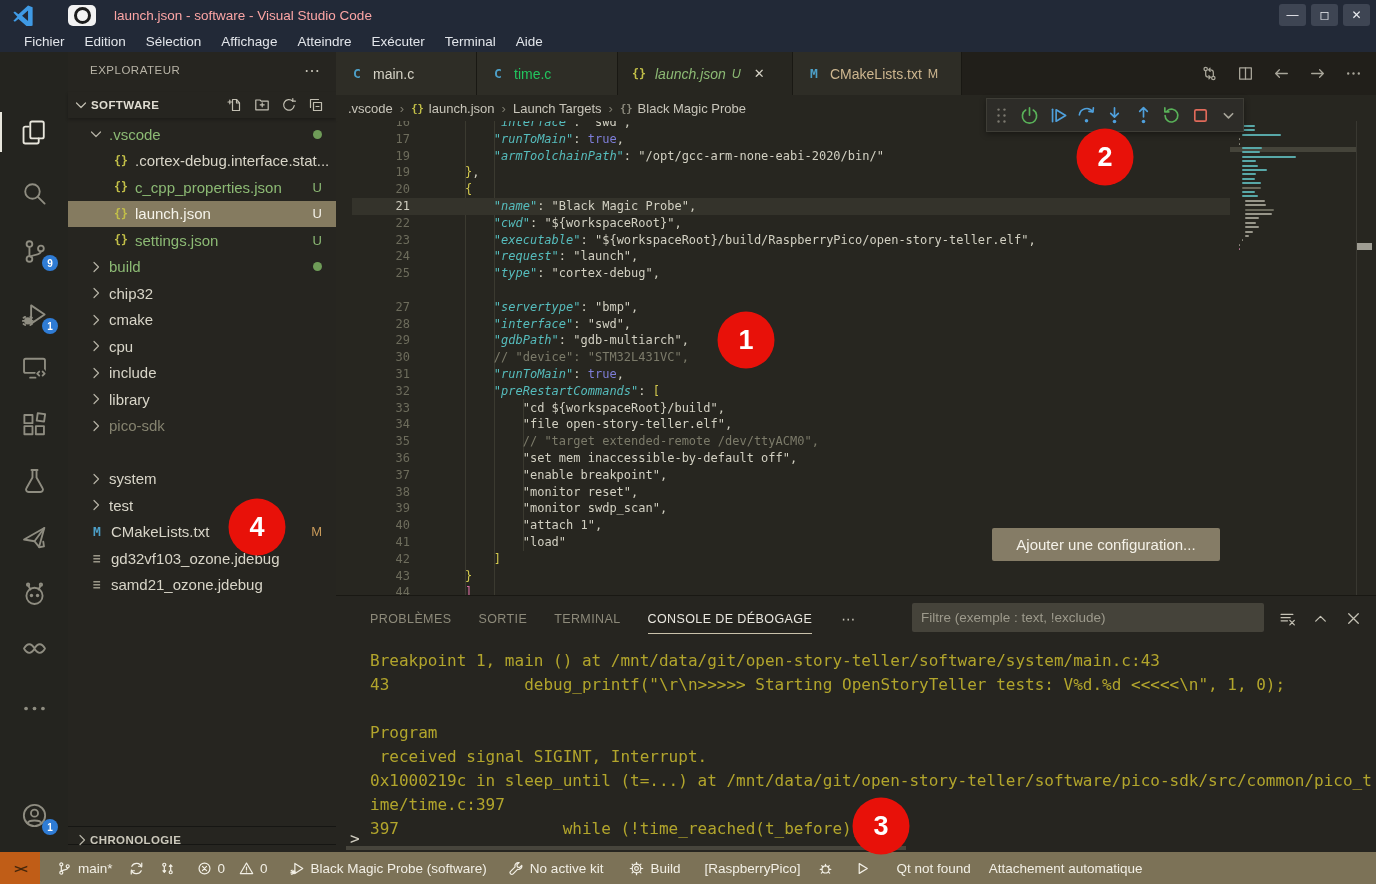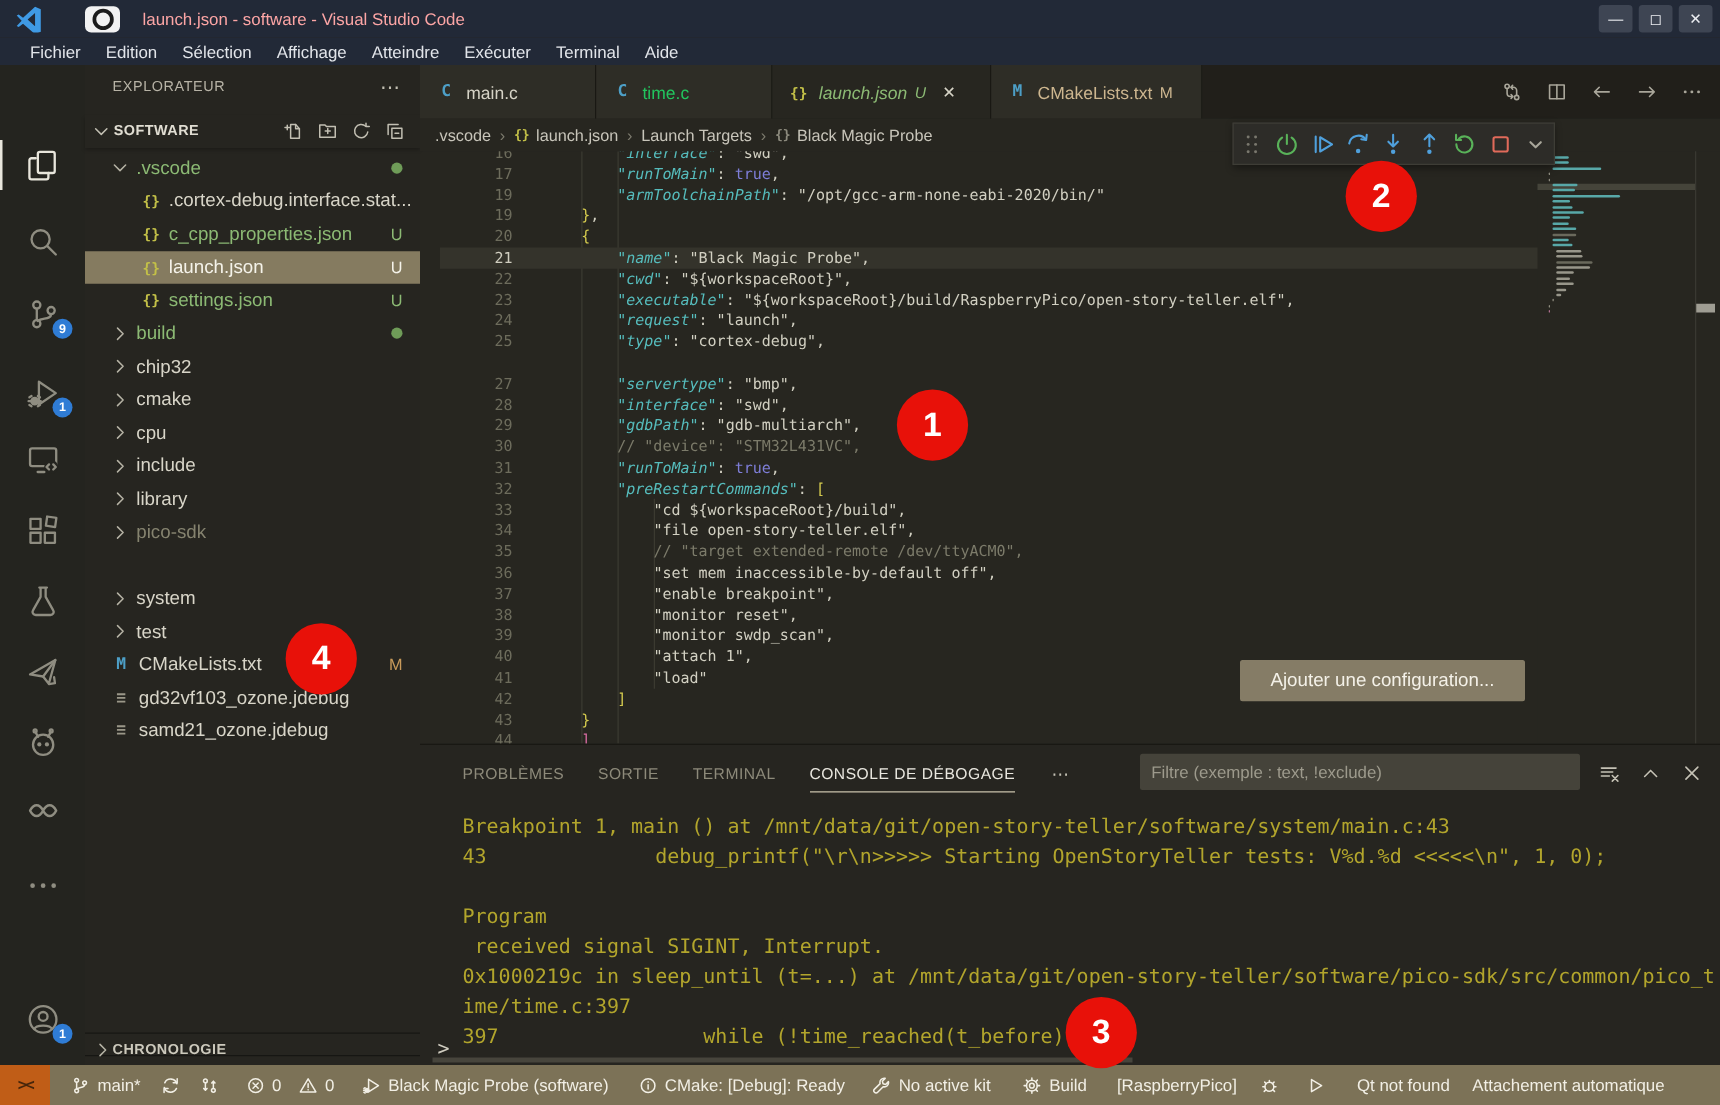--- a/index.html
+++ b/index.html
@@ -698,27 +698,20 @@
         <span>0</span>
       </div>
       <div class="sitem" style="margin-left:8px">
         <svg viewBox="0 0 16 16" class="ic ">
           <path d="M5.2 2.6l8.4 5.4-8.4 5.4z"></path>
           <circle cx="3.8" cy="12" r="2.2" fill="currentColor" stroke="none"></circle>
           <path d="M1.2 10.4l1-.6M.9 12h1.3M1.2 13.7l1 .6"></path>
         </svg>
         <span>Black Magic Probe (software)</span>
       </div>
-      <div class="sitem" style="margin-left:10px">
-        <svg viewBox="0 0 16 16" class="ic ">
-          <circle cx="8" cy="8" r="5.8"></circle>
-          <path d="M8 7.2v3.6M8 4.8v.4"></path>
-        </svg>
-        <span>CMake: [Debug]: Ready</span>
-      </div>
       <div class="sitem" style="margin-left:8px">
         <svg viewBox="0 0 16 16" class="ic ">
           <path d="M10.8 1.8a3.6 3.6 0 0 0-4.3 4.5L1.7 11a1.9 1.9 0 0 0 2.7 2.7l4.7-4.8a3.6 3.6 0 0 0 4.5-4.3L11.2 7 9 6.4 8.4 4.2z"></path>
         </svg>
         <span>No active kit</span>
       </div>
       <div class="sitem" style="margin-left:12px">
         <svg viewBox="0 0 16 16" class="ic ">
           <circle cx="8" cy="8" r="2"></circle>
           <circle cx="8" cy="8" r="4.6"></circle>

